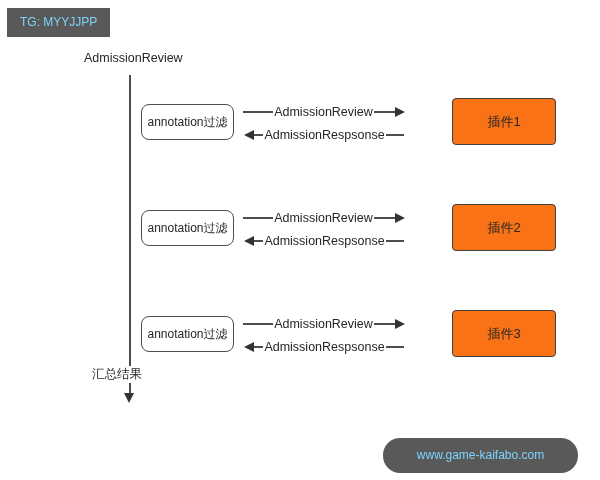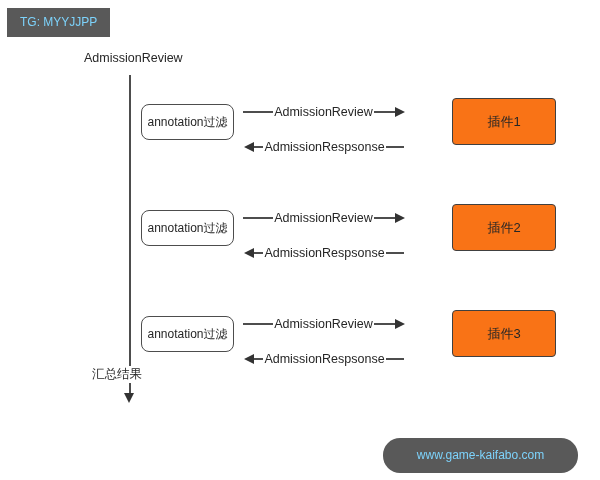--- a/index.html
+++ b/index.html
@@ -113,21 +113,21 @@
   }
   .arrow-right { left: 243px; top: 6px;  width: 161px; }
   .arrow-right .hline { left: 0; right: 3px; }
   .arrow-right .head {
     position: absolute; right: -1px; top: 3px;
     width: 0; height: 0;
     border-top: 5px solid transparent;
     border-bottom: 5px solid transparent;
     border-left: 10px solid #333333;
   }
-  .arrow-left { left: 245px; top: 41px; width: 159px; }
+  .arrow-left { left: 245px; top: 29px; width: 159px; }
   .arrow-left .hline { left: 3px; right: 0; }
   .arrow-left .head {
     position: absolute; left: -1px; top: 3px;
     width: 0; height: 0;
     border-top: 5px solid transparent;
     border-bottom: 5px solid transparent;
     border-right: 10px solid #333333;
   }
 </style>
 </head>

